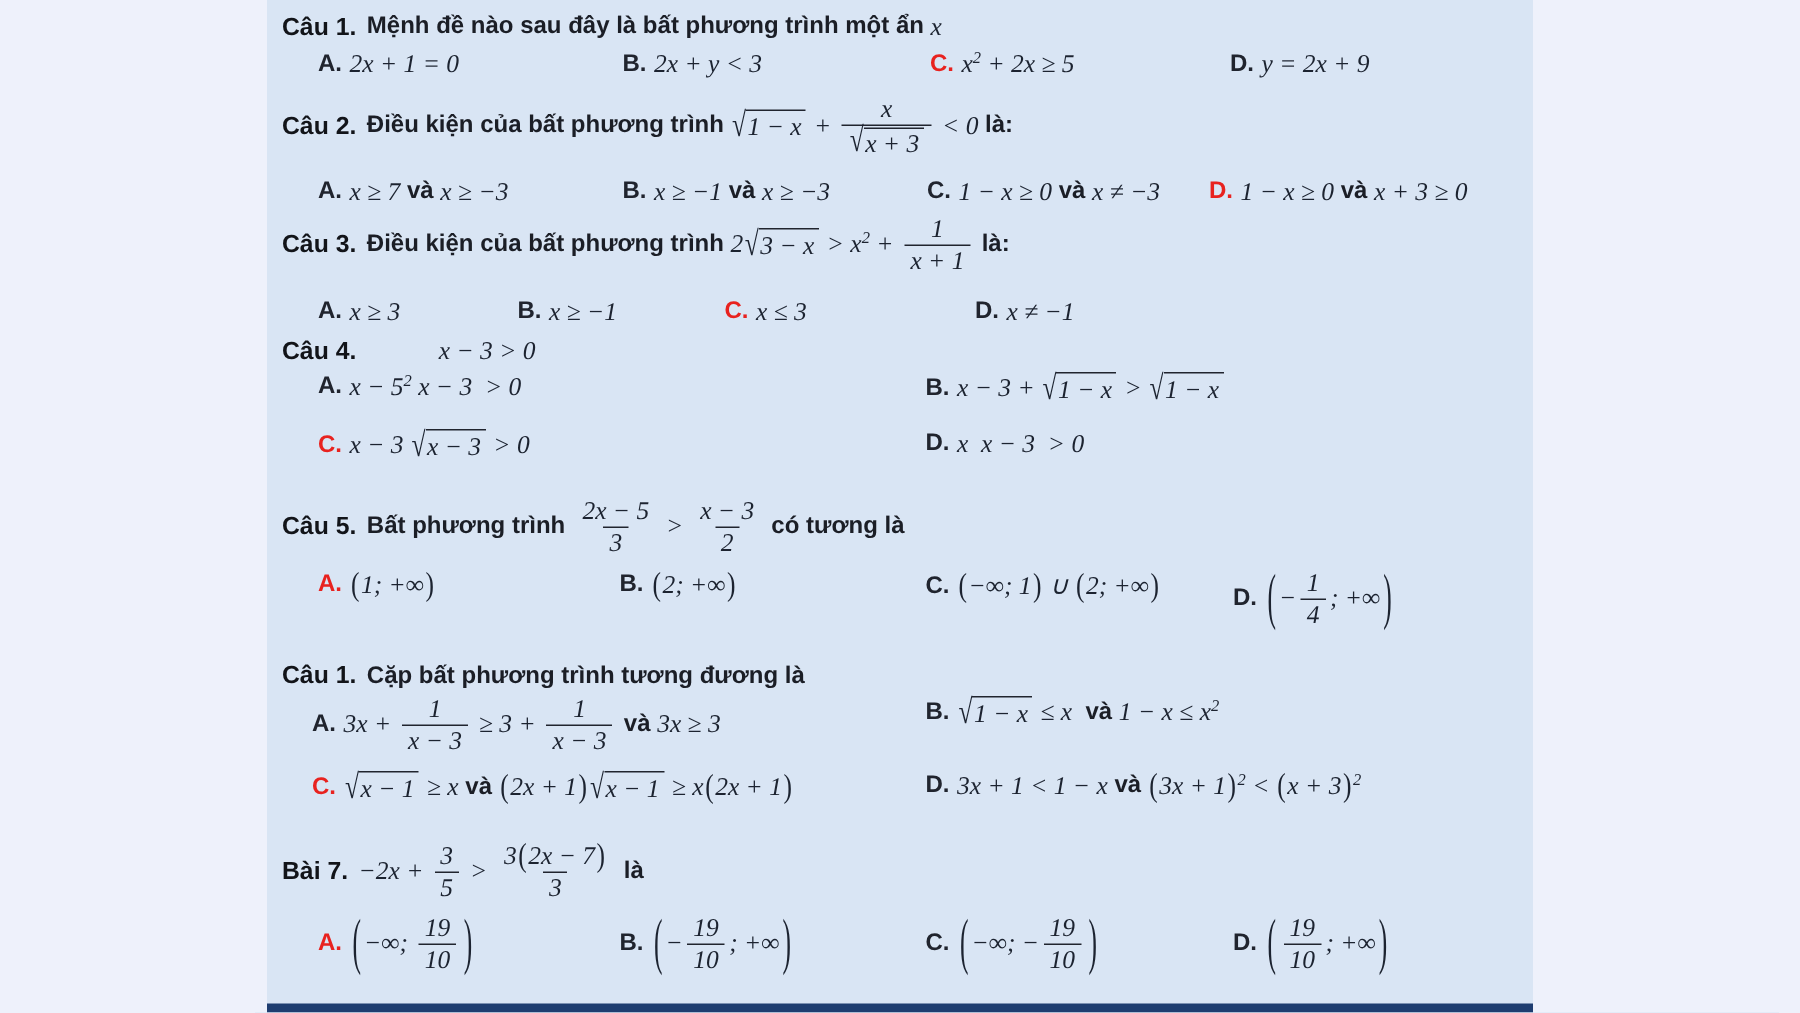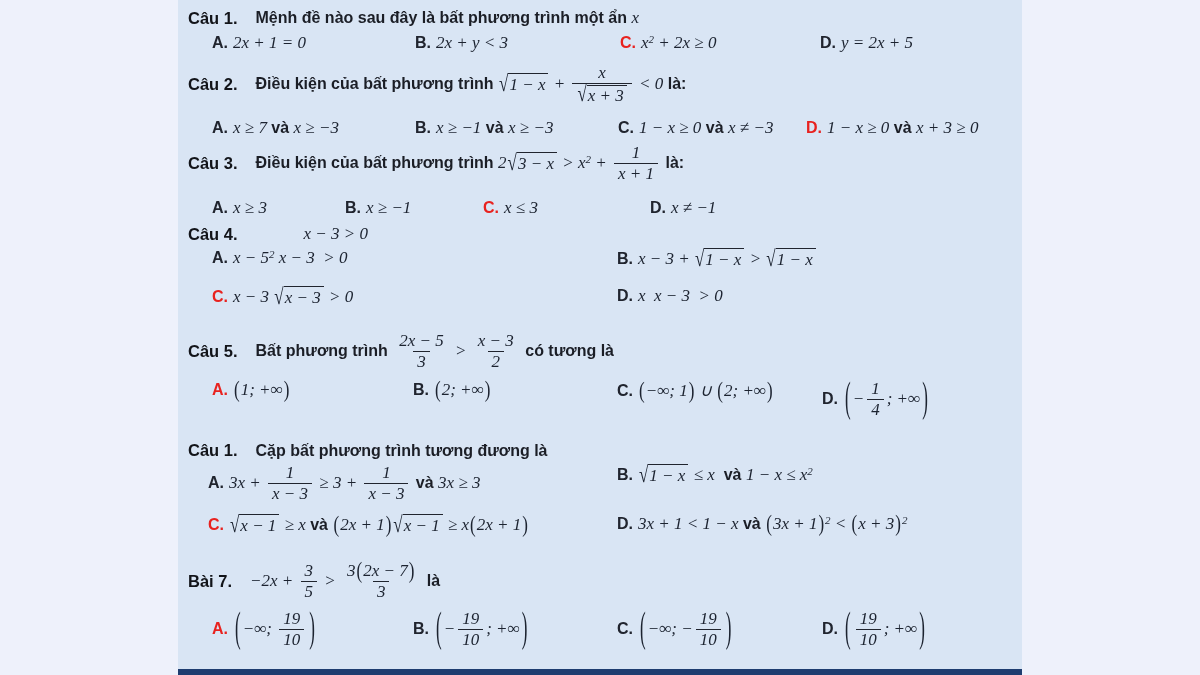--- a/index.html
+++ b/index.html
@@ -14,21 +14,21 @@
   }
   .bottom-bar{
     position:absolute;left:0;bottom:0;width:100%;height:6px;
     background:var(--bar,#1e3d70);
   }
   .stem,.opt{
     position:absolute;display:flex;align-items:center;white-space:nowrap;
     color:var(--ink,#1c2330);
   }
   .qlabel{
-    font-weight:700;font-size:16.5px;color:#121419;margin-right:18px;
+    font-weight:700;font-size:16.5px;color:#121419;margin-right:7px;
     font-family:"Liberation Sans",sans-serif;
   }
   .m-up{
     font-weight:700;font-size:16px;color:#1b1e26;
     font-family:"Liberation Sans",sans-serif;white-space:pre;
   }
   .m-it{
     font-family:"Liberation Serif",serif;font-style:italic;
     font-size:17px;color:#1c2330;white-space:pre;
   }
@@ -75,25 +75,25 @@
         <span class="m-it">2x + 1 = 0</span>
       </div>
       <div class="opt" style="top: 33px; left: 237px;">
         <span class="letter">B.</span>
         <span class="m-it">2x + y &lt; 3</span>
       </div>
       <div class="opt" style="top: 33px; left: 442px;">
         <span class="letter red">C.</span>
         <span class="m-it">x</span>
         <span class="m-sup">2</span>
-        <span class="m-it"> + 2x ≥ 0</span>
+        <span class="m-it"> + 2x ≥ 5</span>
       </div>
       <div class="opt" style="top: 33px; left: 642px;">
         <span class="letter">D.</span>
-        <span class="m-it">y = 2x + 5</span>
+        <span class="m-it">y = 2x + 9</span>
       </div>
       <div class="stem" style="top: 64px; left: 10px;">
         <span class="qlabel">Câu 2.</span>
         <span class="m-up">Điều kiện của bất phương trình </span>
         <span class="sqrt">
           <span class="rad">√</span>
           <span class="bar">
             <span class="m-it">1 − x</span>
           </span>
         </span>

